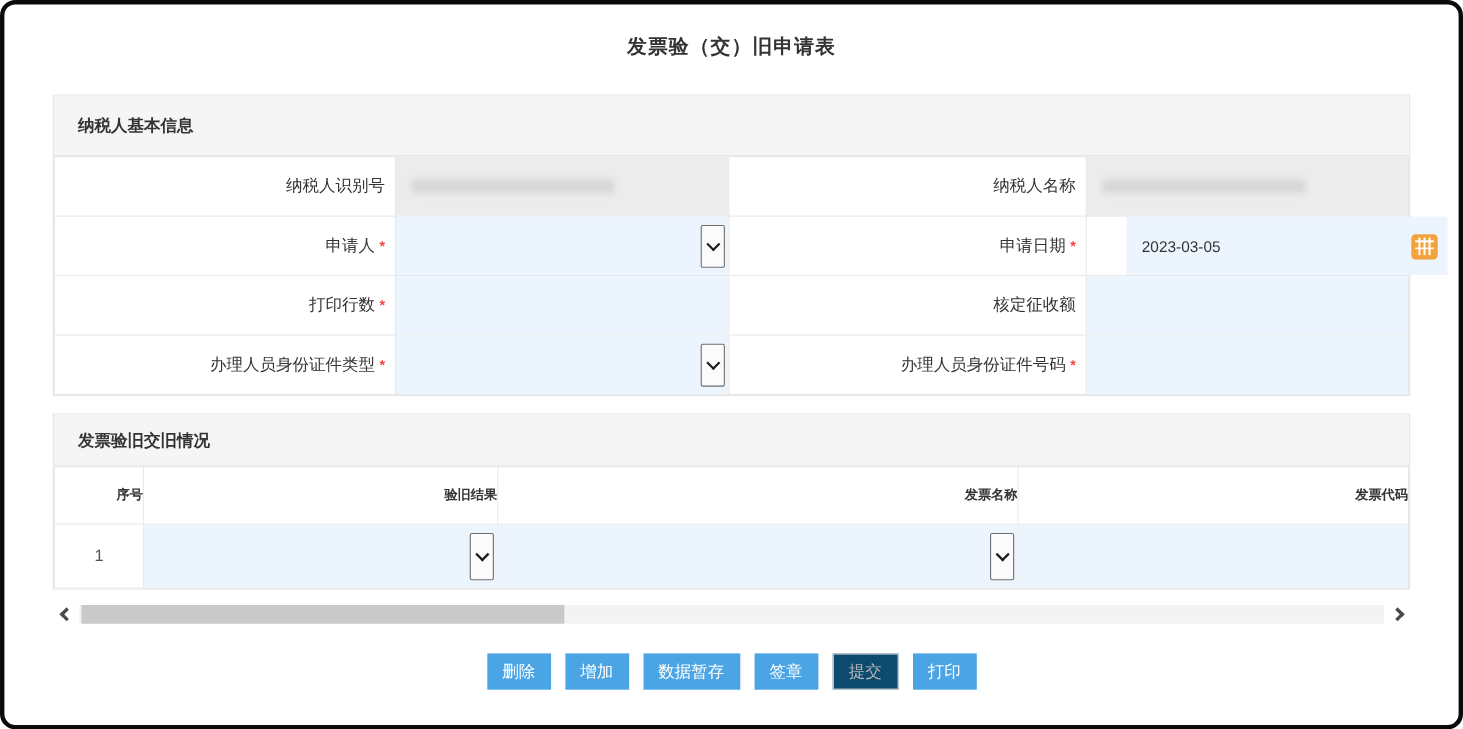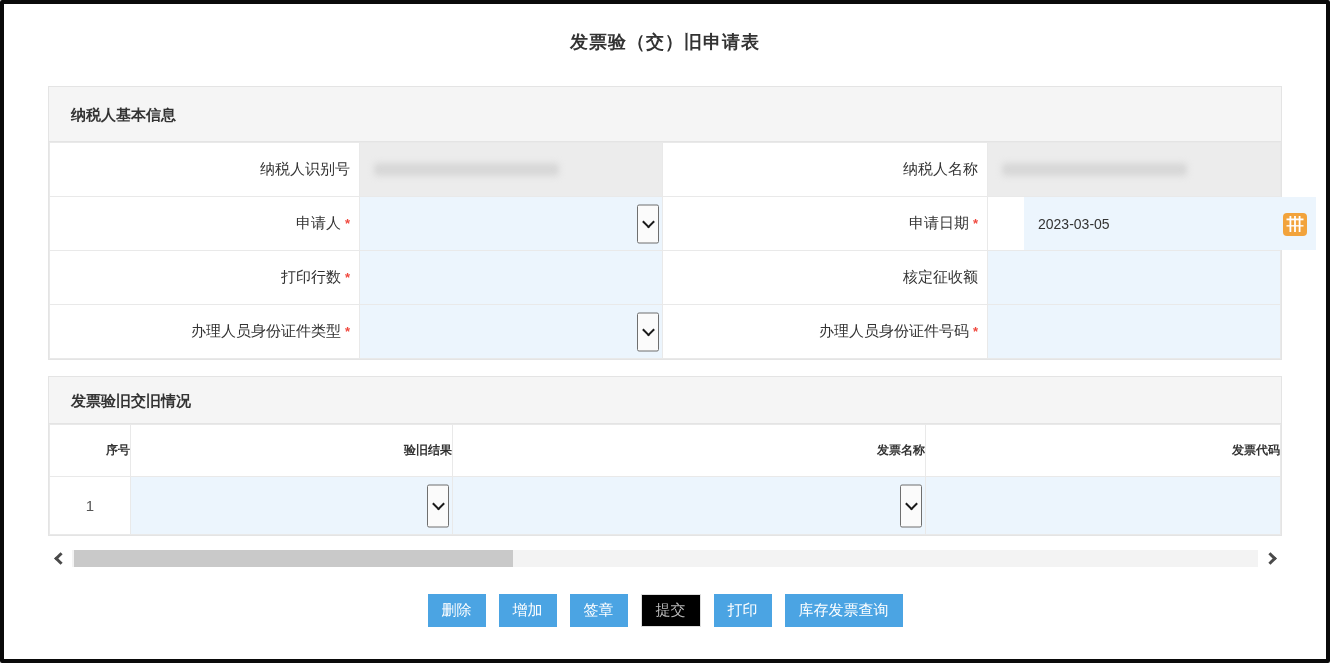--- a/index.html
+++ b/index.html
@@ -1,21 +1,21 @@
 <!DOCTYPE html>
 <html><head>
 <meta charset="utf-8">
 <style>
   * { box-sizing: border-box; margin: 0; padding: 0; }
   html,body { background:#fff; }
   body { font-family: "Liberation Sans", sans-serif; color:#333; }
 
   .frame {
     width: 1330px; height: 663px;
-    border: 4px solid #0a0a0a; border-radius: 2px;
+    border: 4px solid #0a0a0a; border-radius: 14px;
     background: #fff; padding: 0 44px; overflow: hidden;
   }
 
   .page-title {
     padding-top: 26px; text-align: center;
     font-size: 18px; font-weight: bold; color: #333; letter-spacing: 1px;
   }
 
   .panel { margin-top: 32px; border: 1px solid #e4e4e4; }
   .panel-header {
@@ -66,21 +66,21 @@
   .sb-track { flex: 1; height: 17px; background: #f3f3f3; position: relative; margin: 0 4px; }
   .sb-thumb { position: absolute; left: 2px; top: 0; height: 17px; width: 37%; background: #c9c9c9; }
 
   
   .btn-row { margin-top: 26px; display: flex; justify-content: center; gap: 13px; }
   .btn {
     height: 33px; padding: 0 14px; border: none; cursor: pointer;
     background: #4ba4e3; color: #fff; font-size: 15px;
     font-family: "Liberation Sans", sans-serif; white-space: nowrap;
   }
-  .btn.disabled { background: #000000; color: #b9b9b9; border: 1px solid #dedede; cursor: default; }
+  .btn.disabled { background: #0c4a6e; color: #b9b9b9; border: 1px solid #dedede; cursor: default; }
 
   
   .cal-icon { width: 26px; height: 26px; flex: 0 0 auto; }
 </style>
 </head>
 <body>
 
 <div class="frame">
 
   <div class="page-title">发票验（交）旧申请表</div>
@@ -229,19 +229,19 @@
       <div class="sb-thumb"></div>
     </div>
     <div class="sb-arrow">
         <span class="chev-right"></span>
       </div>
   </div>
 
   <div class="btn-row">
     <button class="btn">删除</button>
     <button class="btn">增加</button>
+    <button class="btn">数据暂存</button>
     <button class="btn">签章</button>
     <button class="btn disabled" disabled="">提交</button>
     <button class="btn">打印</button>
-    <button class="btn">库存发票查询</button>
   </div>
 
 </div>
 
 </body></html>

